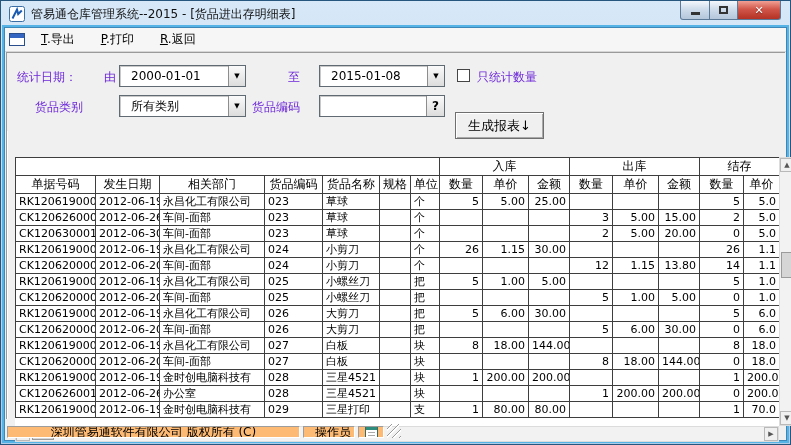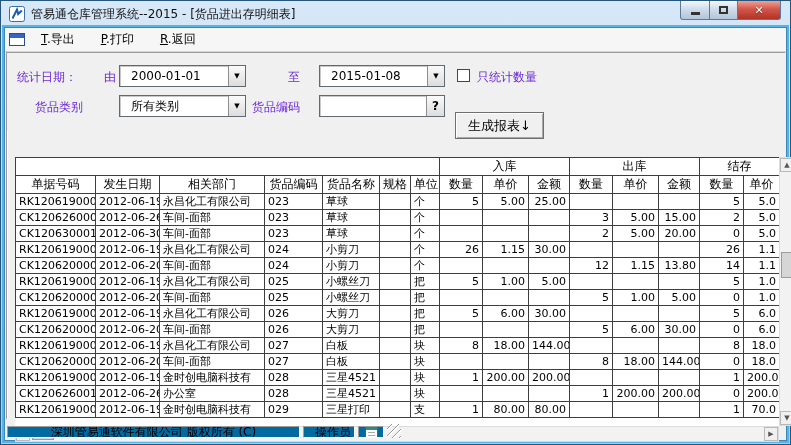--- a/index.html
+++ b/index.html
@@ -85,21 +85,21 @@
   .hscroll { position:absolute; left:8px; top:373px; width:764px; height:16px; background:#f2f2f2; border:1px solid #dcdcdc; }
   .sb-btn {
     position:absolute; width:14px; height:14px; background:#f0f0f0; border:1px solid #b9b9b9;
     display:flex; align-items:center; justify-content:center; font-size:7px; color:#555; cursor:pointer;
   }
   .sb-thumb { position:absolute; background:#d6d6d6; border:1px solid #9b9b9b; cursor:pointer; }
   
   .statusbar { position:absolute; left:2px; right:2px; bottom:2px; height:20px; display:flex; gap:3px; font-size:12px; align-items:stretch; }
   .panel {
     border:1px solid; border-color:#9d9d9d #ffffff #ffffff #9d9d9d;
-    background:#0369a1; display:flex; align-items:center; white-space:nowrap; overflow:hidden;margin-top:8px;
+    background:#fdba74; display:flex; align-items:center; white-space:nowrap; overflow:hidden;margin-top:8px;
   }
   .panel.center { justify-content:center; }
   .calc-icon { width:13px; height:14px; border:1px solid #3a6a62; background:
     linear-gradient(#2e8c7d 0 4px, #fff 4px); position:relative; }
   .calc-icon::after { content:''; position:absolute; left:2px; right:2px; top:6px; height:6px;
     background:repeating-linear-gradient(#aaa 0 1px, transparent 1px 3px); }
   .grip { width:14px; align-self:flex-end; height:14px;
     background:repeating-linear-gradient(135deg, transparent 0 3px, #9a9a9a 3px 4px, #fff 4px 5px); cursor:nwse-resize; }
 </style>
 </head>

